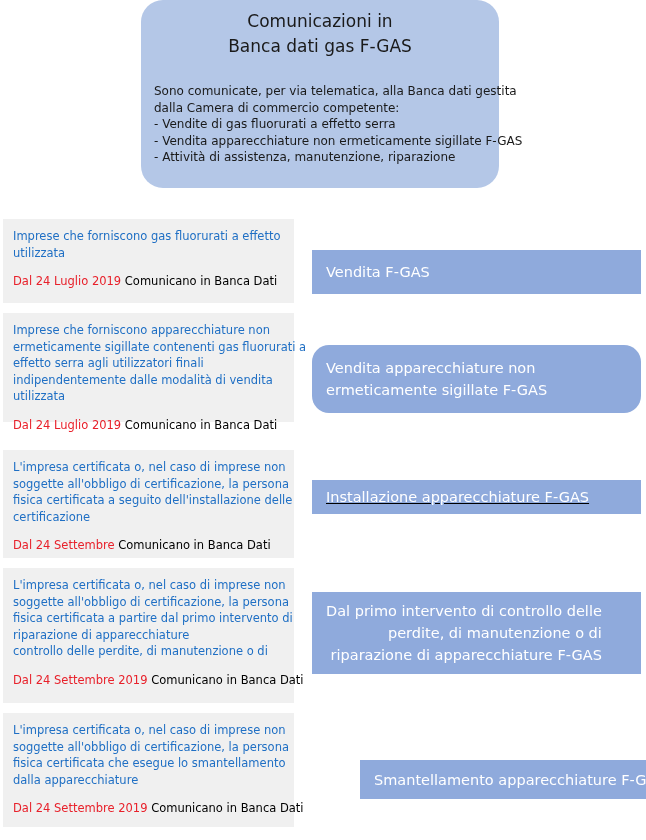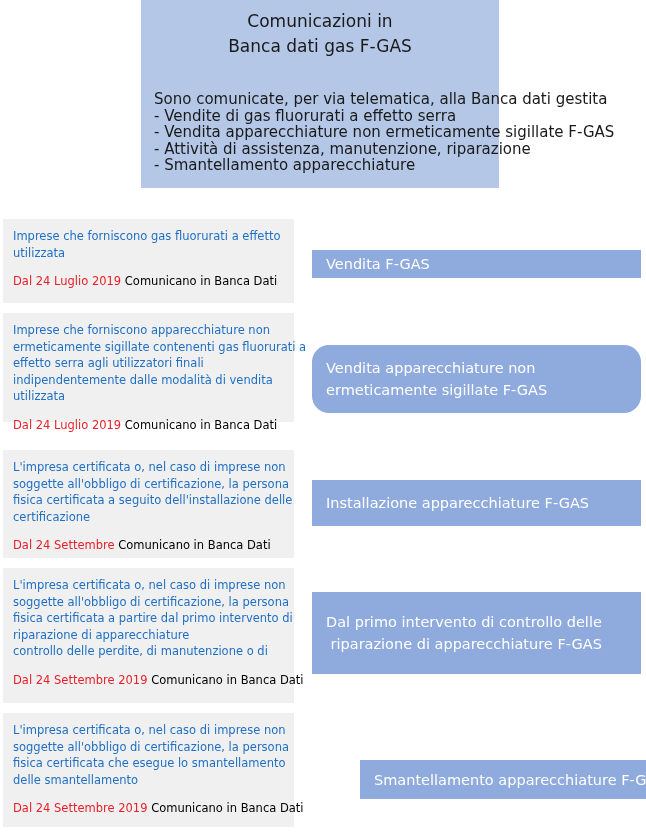--- a/index.html
+++ b/index.html
@@ -17,37 +17,38 @@
 
   
   #title-card {
     position: absolute;
     left: 141px;
     top: 0px;
     width: 358px;
     height: 188px;
     background: #b4c7e7;
     box-sizing: border-box;
+    border-radius: 22px;
   }
   #title-card .card-title {
     text-align: center;
     color: #1a1a1a;
     font-size: 17px;
     line-height: 25px;
     padding-top: 9px;
     font-family: "DejaVu Sans", sans-serif;
   }
   #title-card .card-title .tline {
     display: block;
   }
   #title-card .card-body {
-    margin-top: 32px;
+    margin-top: 24px;
     padding: 0 12px 0 13px;
     color: #1a1a1a;
-    font-size: 15px;
+    font-size: 12px;
     line-height: 16.5px;
   }
   #title-card .card-body .bline { display: block; white-space: nowrap; }
 
   
   .gray-box {
     position: absolute;
     left: 3px;
     width: 291px;
     background: #f0f0f0;
@@ -92,35 +93,35 @@
 </head>
 <body>
 
 <div id="title-card">
   <div class="card-title">
     <span class="tline">Comunicazioni in</span>
     <span class="tline">Banca dati gas F-GAS</span>
   </div>
   <div class="card-body">
     <span class="bline">Sono comunicate, per via telematica, alla Banca dati gestita</span>
+    <span class="bline">dalla Camera di commercio competente:</span>
     <span class="bline">- Vendite di gas fluorurati a effetto serra</span>
     <span class="bline">- Vendita apparecchiature non ermeticamente sigillate F-GAS</span>
     <span class="bline">- Attività di assistenza, manutenzione, riparazione</span>
-    <span class="bline">- Smantellamento apparecchiature</span>
   </div>
 </div>
 
 <div class="gray-box" style="top:219px;height:84px;">
   <div class="desc">
     <span class="dline">Imprese che forniscono gas fluorurati a effetto</span>
     <span class="dline">utilizzata</span>
   </div>
   <div class="note"><span class="date">Dal 24 Luglio 2019</span><span> Comunicano in Banca Dati</span></div>
 </div>
-<div class="blue-box" style="top:250px;height:28px;">
+<div class="blue-box" style="top:250px;height:44px;">
   <div class="btext">
     <span class="bl">Vendita F-GAS</span>
   </div>
 </div>
 
 <div class="gray-box" style="top:313px;height:109px;">
   <div class="desc">
     <span class="dline">Imprese che forniscono apparecchiature non</span>
     <span class="dline">ermeticamente sigillate contenenti gas fluorurati a</span>
     <span class="dline">effetto serra agli utilizzatori finali</span>
@@ -138,49 +139,50 @@
 
 <div class="gray-box" style="top:450px;height:108px;">
   <div class="desc">
     <span class="dline">L'impresa certificata o, nel caso di imprese non</span>
     <span class="dline">soggette all'obbligo di certificazione, la persona</span>
     <span class="dline">fisica certificata a seguito dell'installazione delle</span>
     <span class="dline">certificazione</span>
   </div>
   <div class="note"><span class="date">Dal 24 Settembre</span><span> Comunicano in Banca Dati</span></div>
 </div>
-<div class="blue-box" style="top:480px;height:46px;">
+<div class="blue-box" style="top:480px;height:34px;text-decoration:underline;">
   <div class="btext">
     <span class="bl">Installazione apparecchiature F-GAS</span>
   </div>
 </div>
 
 <div class="gray-box" style="top:568px;height:135px;">
   <div class="desc">
     <span class="dline">L'impresa certificata o, nel caso di imprese non</span>
     <span class="dline">soggette all'obbligo di certificazione, la persona</span>
     <span class="dline">fisica certificata a partire dal primo intervento di</span>
     <span class="dline">riparazione di apparecchiature</span>
     <span class="dline">controllo delle perdite, di manutenzione o di</span>
   </div>
   <div class="note"><span class="date">Dal 24 Settembre 2019</span><span> Comunicano in Banca Dati</span></div>
 </div>
 <div class="blue-box" style="top:592px;height:82px;text-align:right;">
   <div class="btext">
     <span class="bl">Dal primo intervento di controllo delle</span>
+    <span class="bl">perdite, di manutenzione o di</span>
     <span class="bl">riparazione di apparecchiature F-GAS</span>
   </div>
 </div>
 
 <div class="gray-box" style="top:713px;height:114px;">
   <div class="desc">
     <span class="dline">L'impresa certificata o, nel caso di imprese non</span>
     <span class="dline">soggette all'obbligo di certificazione, la persona</span>
     <span class="dline">fisica certificata che esegue lo smantellamento</span>
-    <span class="dline">delle smantellamento</span>
+    <span class="dline">dalla apparecchiature</span>
   </div>
   <div class="note"><span class="date">Dal 24 Settembre 2019</span><span> Comunicano in Banca Dati</span></div>
 </div>
 <div class="blue-box" style="top:760px;height:39px;margin-left:48px;">
   <div class="btext">
     <span class="bl">Smantellamento apparecchiature F-GAS</span>
   </div>
 </div>
 
 </body></html>

